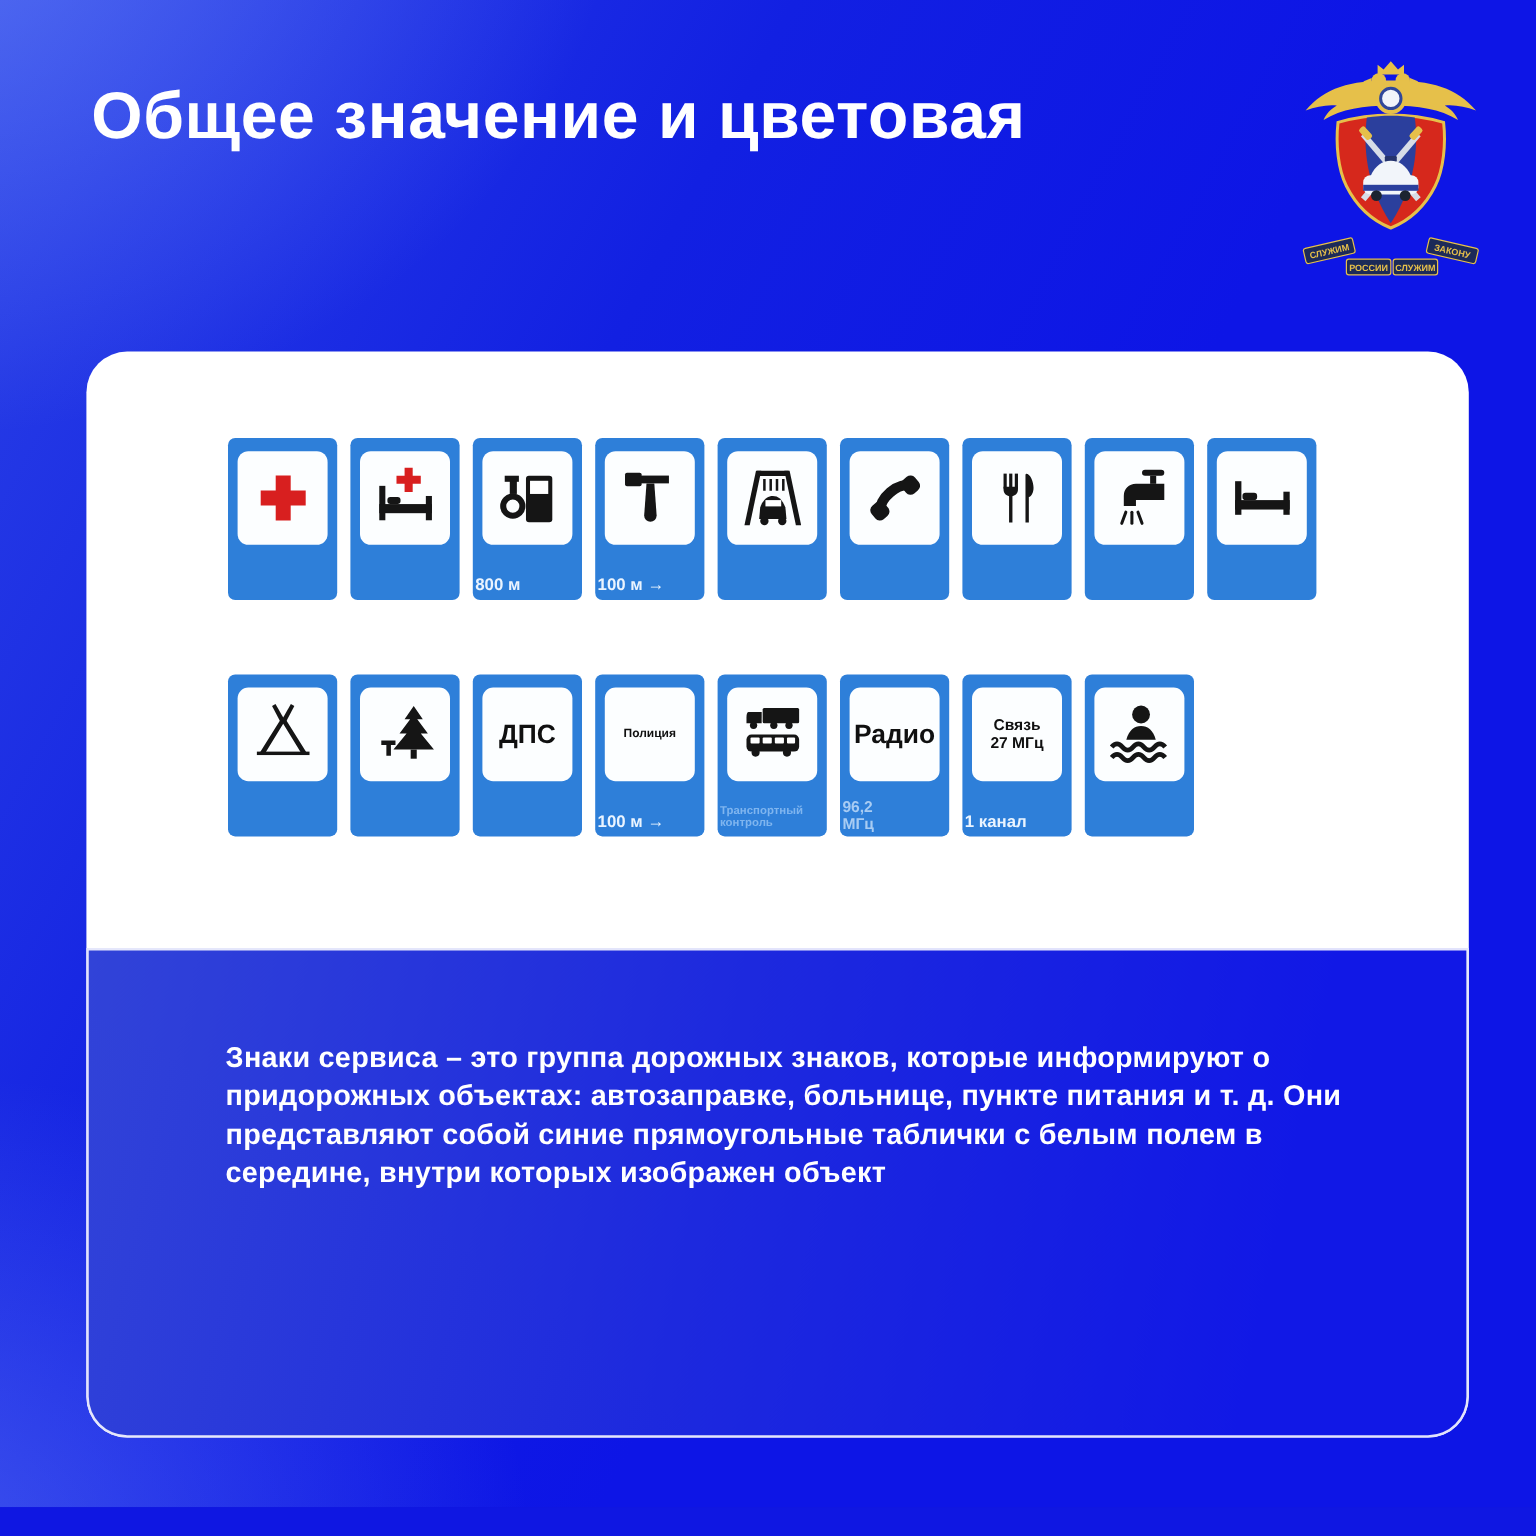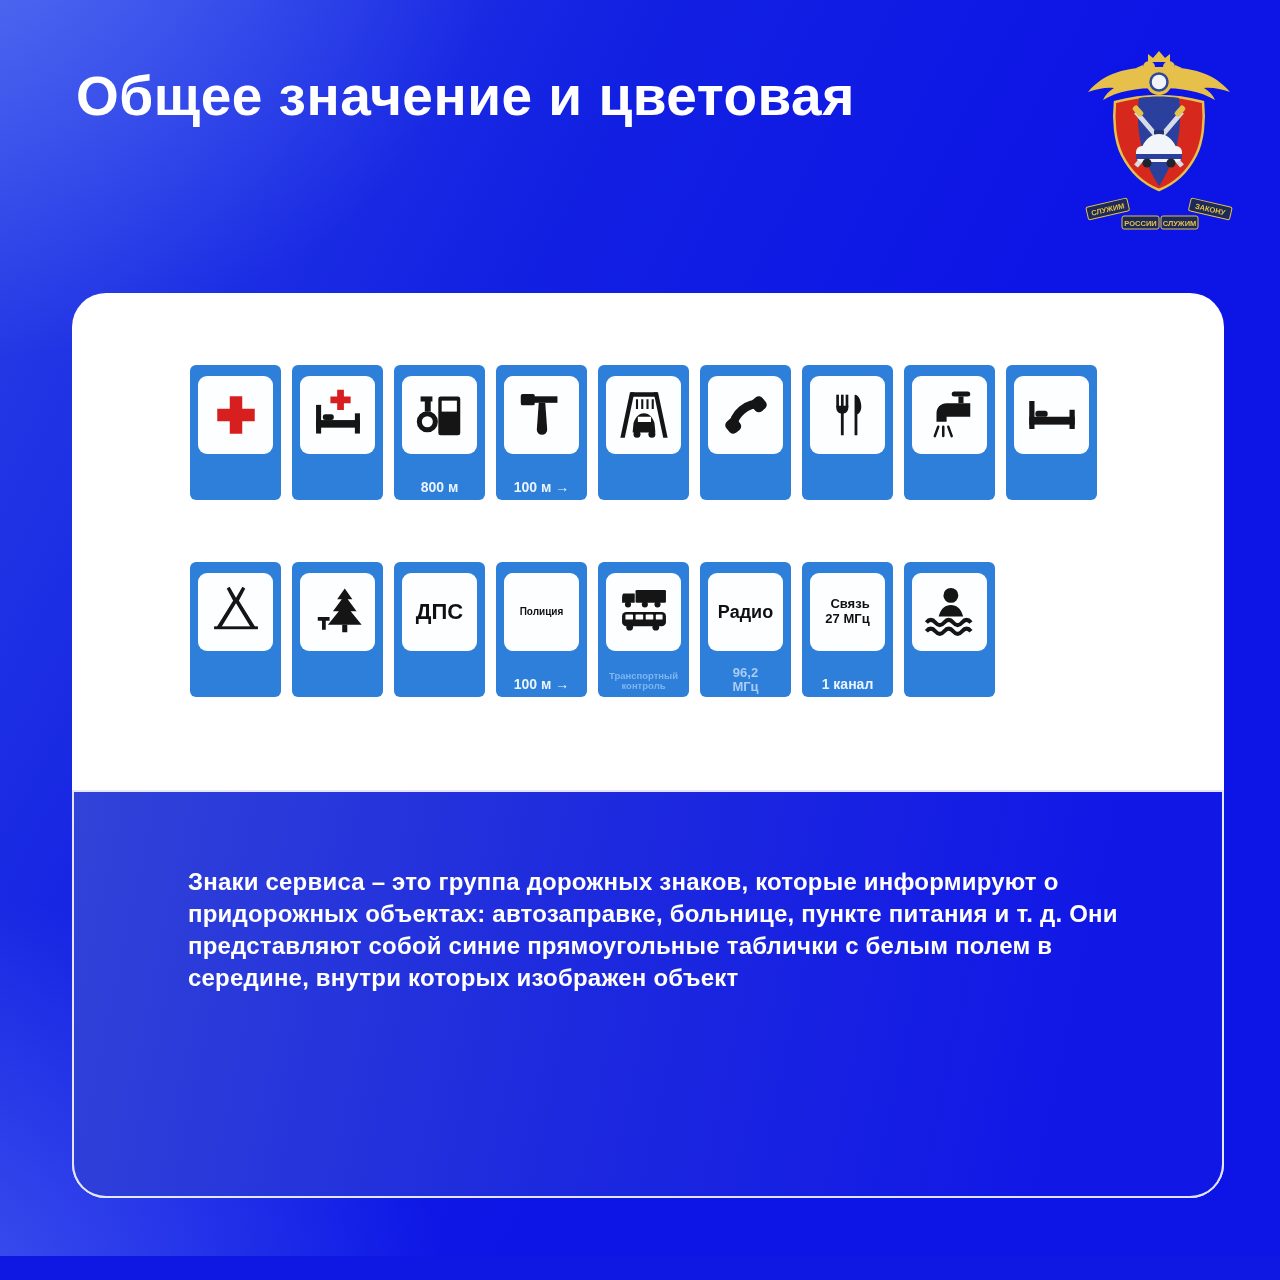--- a/index.html
+++ b/index.html
@@ -32,30 +32,30 @@
     background:var(--sign-blue,#2e7fd9);border-radius:6px;
   }
   .sign-box{
     position:absolute;left:8px;right:8px;top:11px;height:78px;
     background:#fcfeff;border-radius:9px;
     display:flex;align-items:center;justify-content:center;overflow:hidden;
   }
   .sign-icon{display:flex;align-items:center;justify-content:center;}
   .sign-icon svg{display:block;}
   .sign-label{
-    font-weight:700;color:#101010;text-align:right;line-height:1.12;
+    font-weight:700;color:#101010;text-align:center;line-height:1.12;
     white-space:pre-line;letter-spacing:0;
   }
   .sign-label.xl{font-size:22px;}
-  .sign-label.lg{font-size:18px;}
+  .sign-label.lg{font-size:22px;}
   .sign-label.md{font-size:10px;}
   .sign-label.sm{font-size:13px;}
   .sign-caption{
     position:absolute;left:2px;right:2px;bottom:5px;
-    text-align:center;font-weight:700;font-size:14px;line-height:1.08;
+    text-align:left;font-weight:700;font-size:14px;line-height:1.08;
     color:#eaf4ff;white-space:pre-line;
   }
   .sign-caption.two{bottom:3px;font-size:13px;color:#a8ccf3;}
   .sign-caption.tiny{bottom:6px;font-size:9.5px;color:#7fb5ef;}
   
   .desc-panel{
     position:absolute;left:0;right:0;bottom:0;height:408px;box-sizing:border-box;
     border-radius:0 0 34px 34px;
     border:2px solid rgba(255,255,255,.88);
     background:linear-gradient(102deg,#3143d8 0%,#1d29de 45%,#1118e6 85%);

